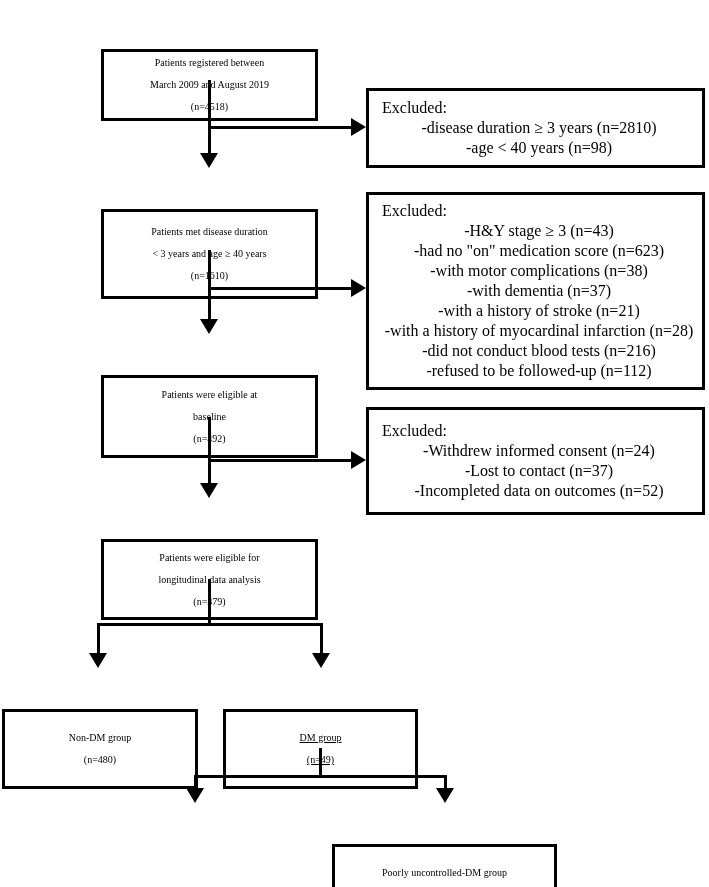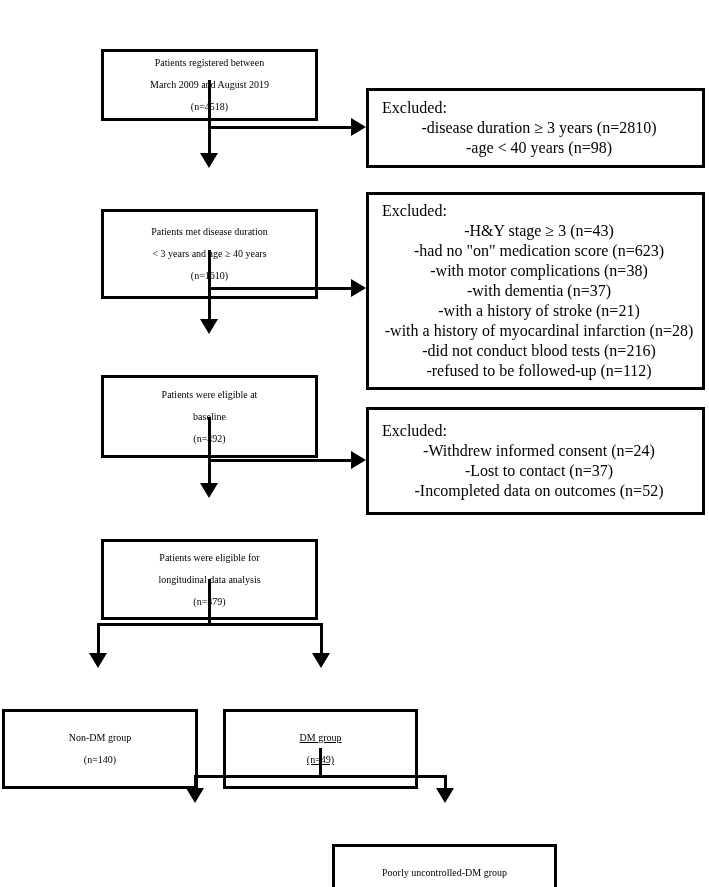--- a/index.html
+++ b/index.html
@@ -106,21 +106,21 @@
   </div>
 
   <div class="box excl-box" style="left:366px; top:407px; width:339px; height:108px;">
     <div class="excl-header">Excluded:</div>
     <div class="excl-items">-Withdrew informed consent (n=24)
 -Lost to contact (n=37)
 -Incompleted data on outcomes (n=52)</div>
   </div>
 
   <div class="box step-box" style="left:2px; top:668px; width:196px; height:80px;">Non-DM group
-(n=140)</div>
+(n=480)</div>
 
   <div class="box step-box" style="left:223px; top:668px; width:195px; height:80px;text-decoration:underline;">DM group
 (n=49)</div>
 
 
   <div class="box step-box" style="left:332px; top:803px; width:225px; height:80px;">Poorly uncontrolled-DM group
 (n=18)</div>
 
   <div class="line" style="left:208px; top:80px; width:3px; height:74px;"></div>
   <div class="arrow-down" style="left:200px; top:153px;"></div>

